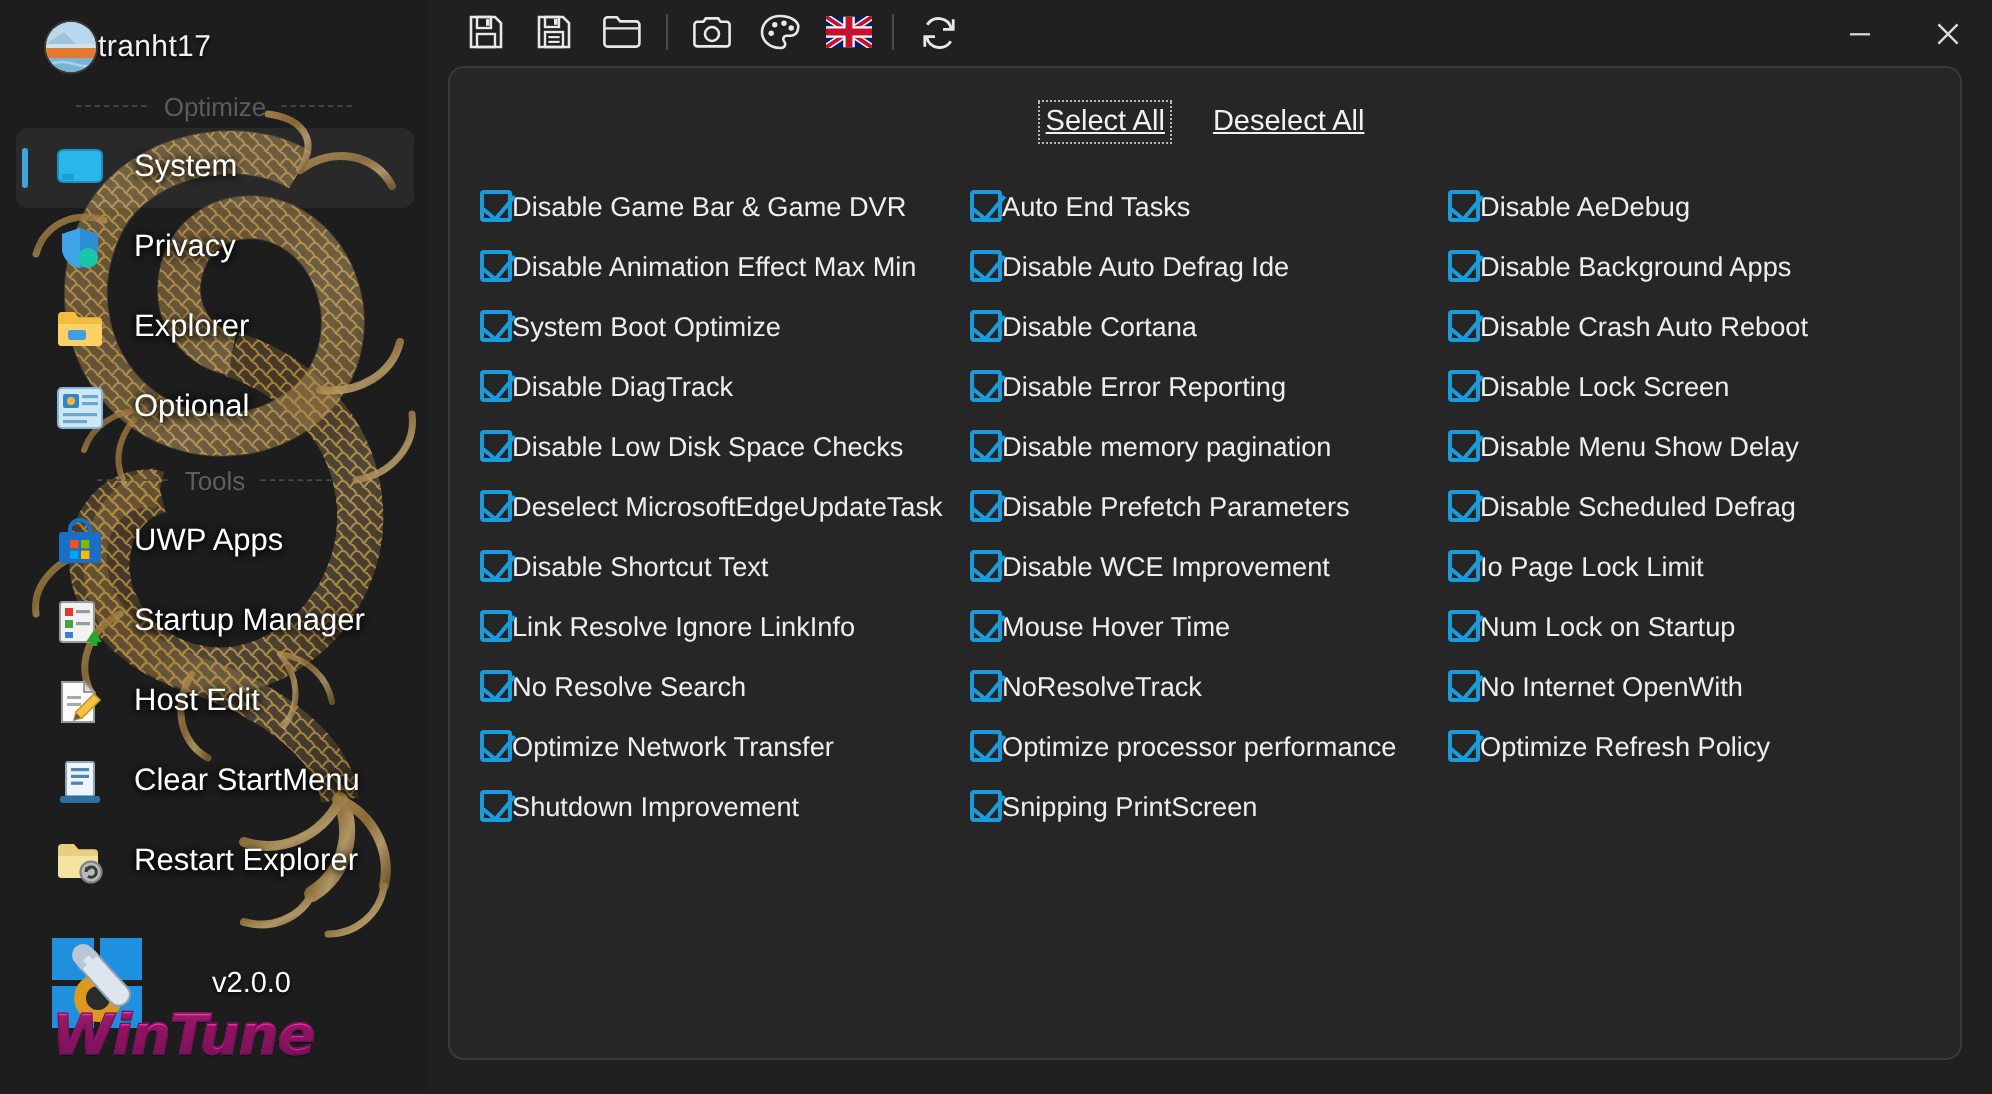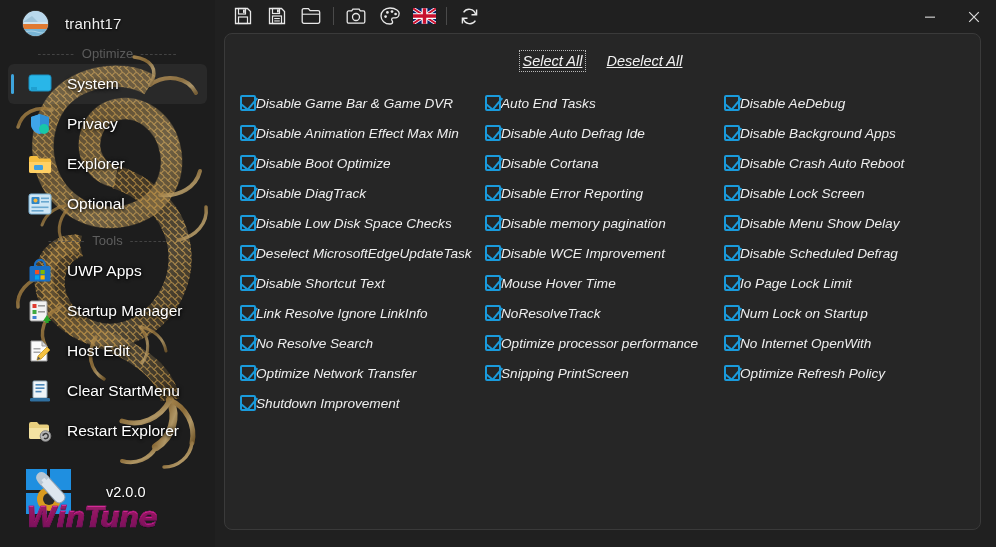--- a/index.html
+++ b/index.html
@@ -47,21 +47,21 @@
     position: relative;
     z-index: 2;
     width: 215px;
     height: 547px;
   }
 
   
   .profile-row {
     display: flex;
     align-items: center;
-    gap: 16px;
+    gap: 0;
     padding: 9px 0 0 22px;
     height: 38px;
   }
   .avatar {
     width: 27px; height: 27px;
     border-radius: 50%;
     overflow: hidden;
     flex: 0 0 27px;
     border: 1px solid #3a3a3a;
   }
@@ -203,21 +203,20 @@
   
   #panel {
     position: absolute;
     left: 9px; top: 33px;
     width: 757px;
     height: 497px;
     background: #262626;
     border: 1px solid #3a3a3a;
     border-radius: 8px;
     overflow: hidden;
-    font-style: italic;
   }
 
   #select-bar {
     display: flex;
     justify-content: center;
     align-items: center;
     gap: 18px;
     height: 40px;
     padding-top: 13px;
   }
@@ -602,21 +601,21 @@
           <div class="cb-row">
               <span class="cb-box"></span>
               <span class="cb-label">Disable Game Bar &amp; Game DVR</span>
             </div>
           <div class="cb-row">
               <span class="cb-box"></span>
               <span class="cb-label">Disable Animation Effect Max Min</span>
             </div>
           <div class="cb-row">
               <span class="cb-box"></span>
-              <span class="cb-label">Disable Boot Optimize</span>
+              <span class="cb-label">System Boot Optimize</span>
             </div>
           <div class="cb-row">
               <span class="cb-box"></span>
               <span class="cb-label">Disable DiagTrack</span>
             </div>
           <div class="cb-row">
               <span class="cb-box"></span>
               <span class="cb-label">Disable Low Disk Space Checks</span>
             </div>
           <div class="cb-row">
@@ -658,20 +657,24 @@
               <span class="cb-box"></span>
               <span class="cb-label">Disable Cortana</span>
             </div>
           <div class="cb-row">
               <span class="cb-box"></span>
               <span class="cb-label">Disable Error Reporting</span>
             </div>
           <div class="cb-row">
               <span class="cb-box"></span>
               <span class="cb-label">Disable memory pagination</span>
+            </div>
+          <div class="cb-row">
+              <span class="cb-box"></span>
+              <span class="cb-label">Disable Prefetch Parameters</span>
             </div>
           <div class="cb-row">
               <span class="cb-box"></span>
               <span class="cb-label">Disable WCE Improvement</span>
             </div>
           <div class="cb-row">
               <span class="cb-box"></span>
               <span class="cb-label">Mouse Hover Time</span>
             </div>
           <div class="cb-row">

